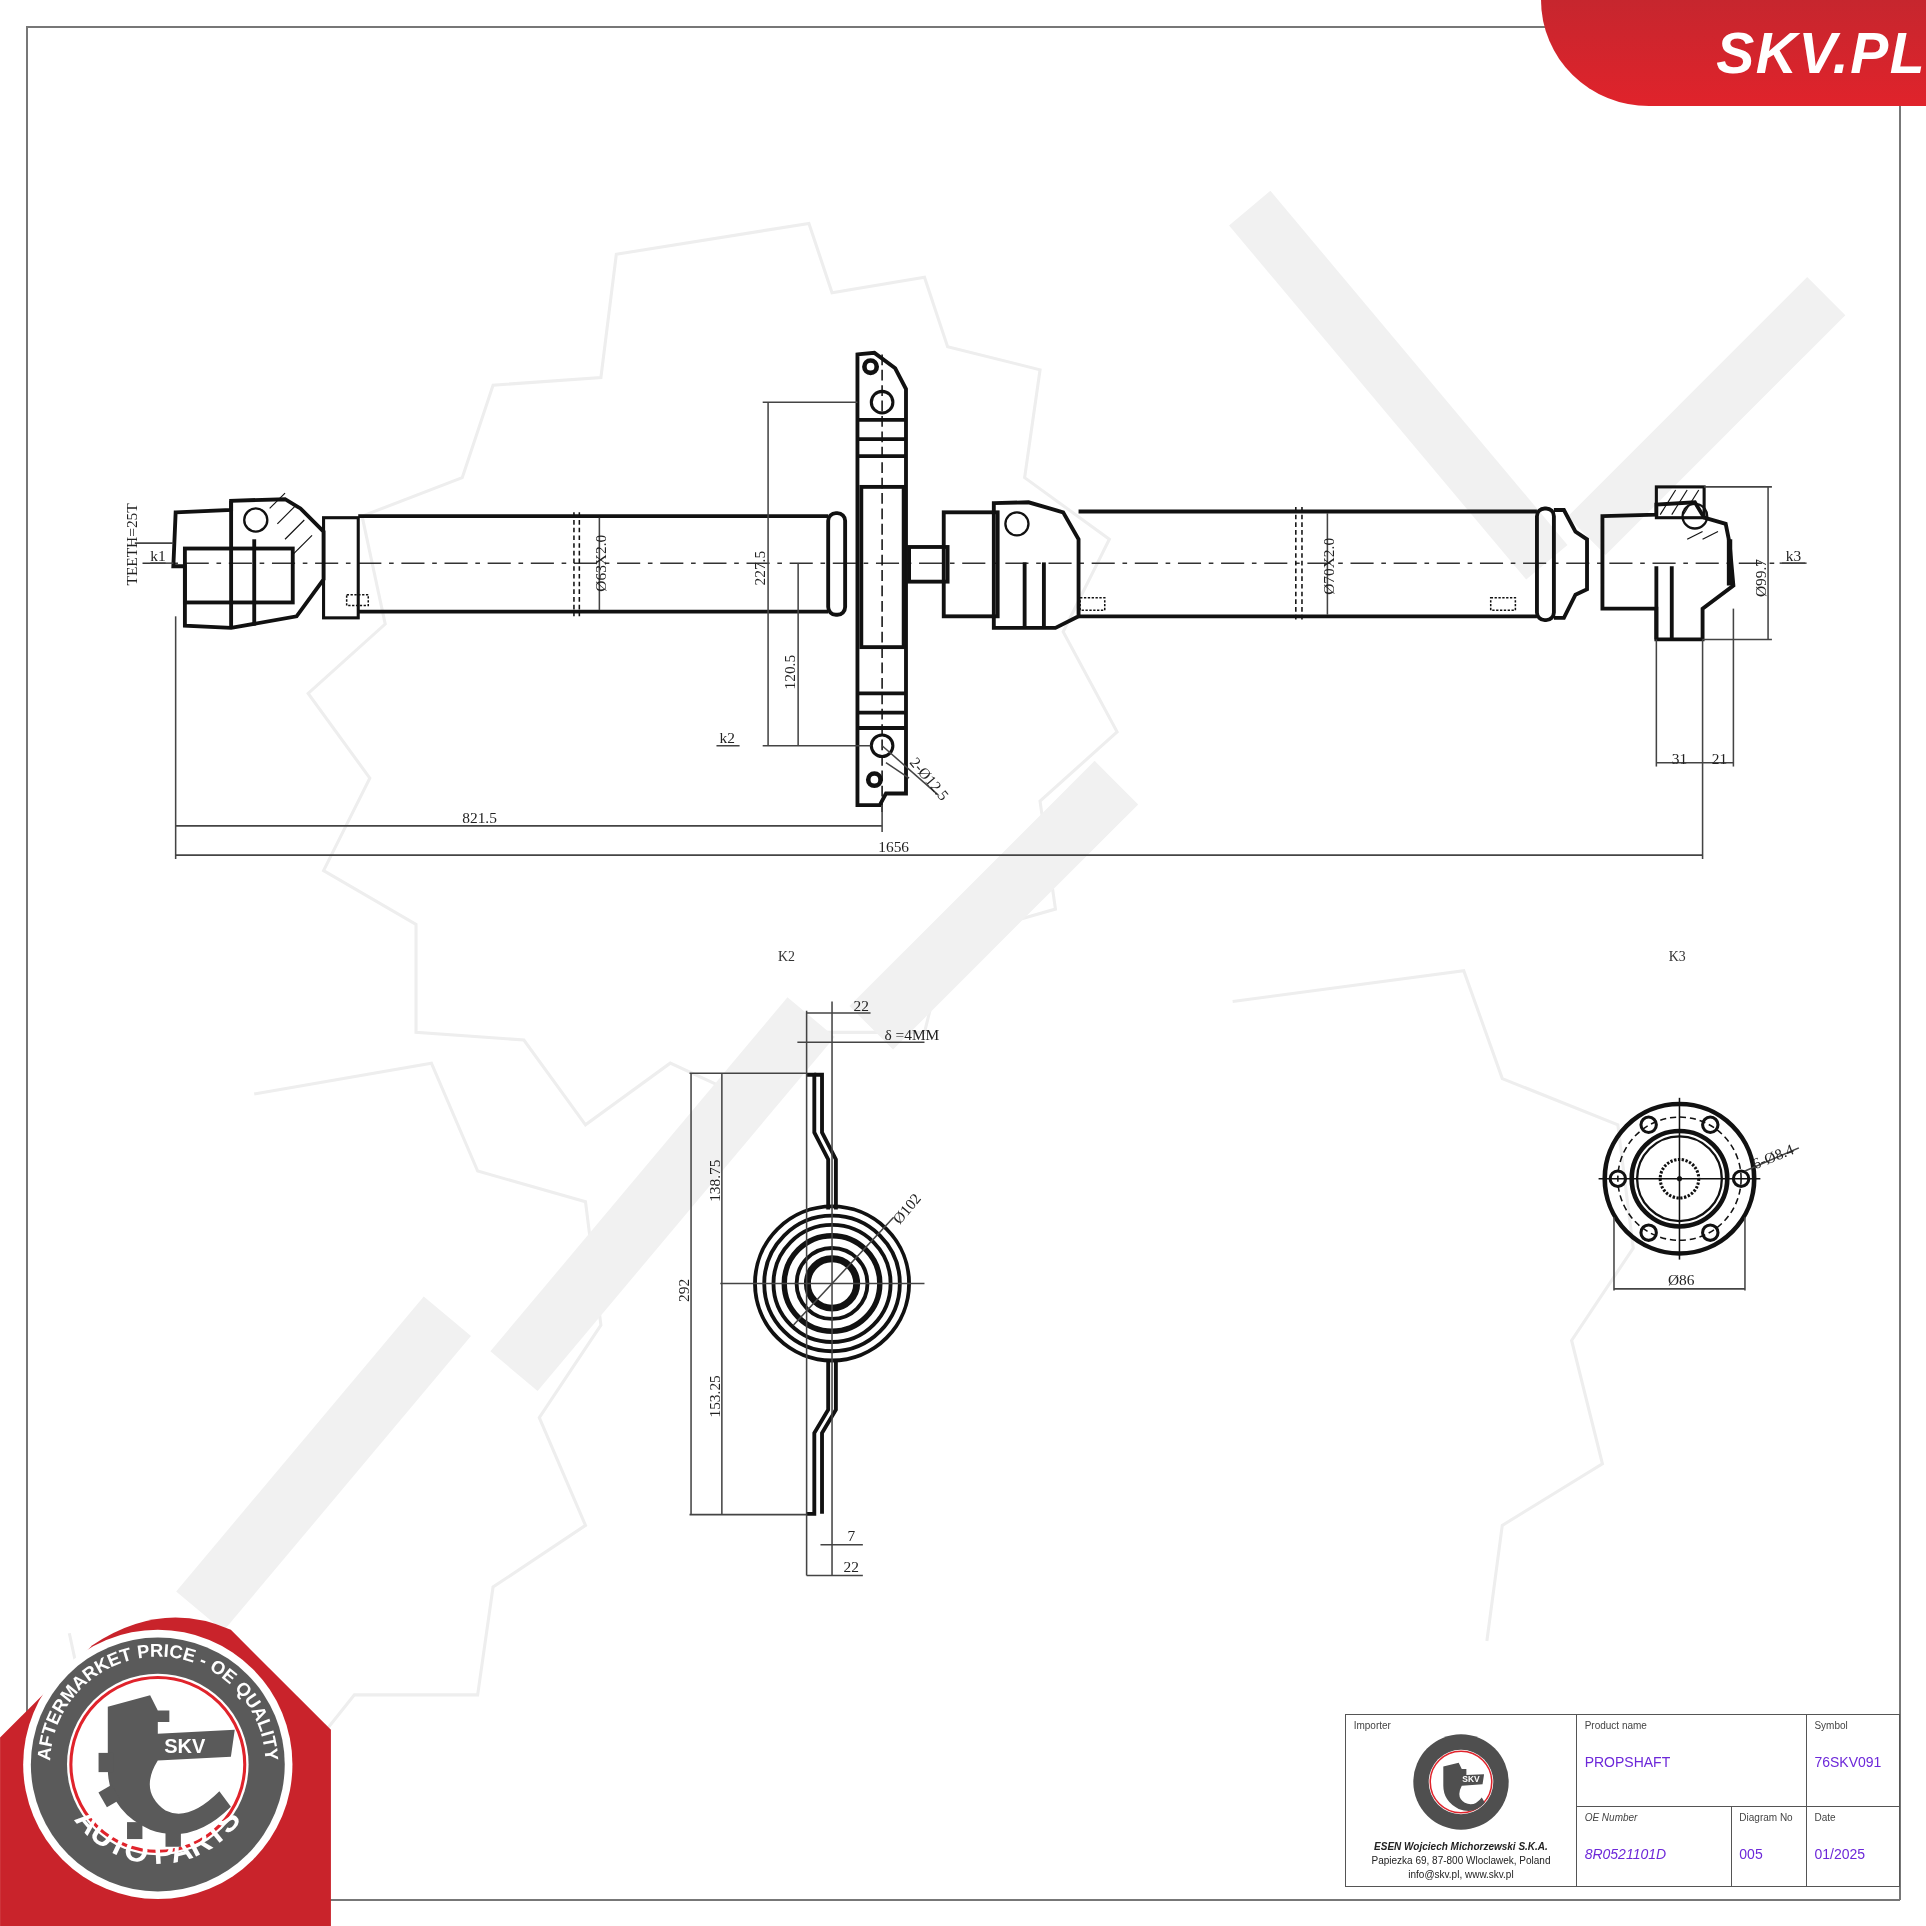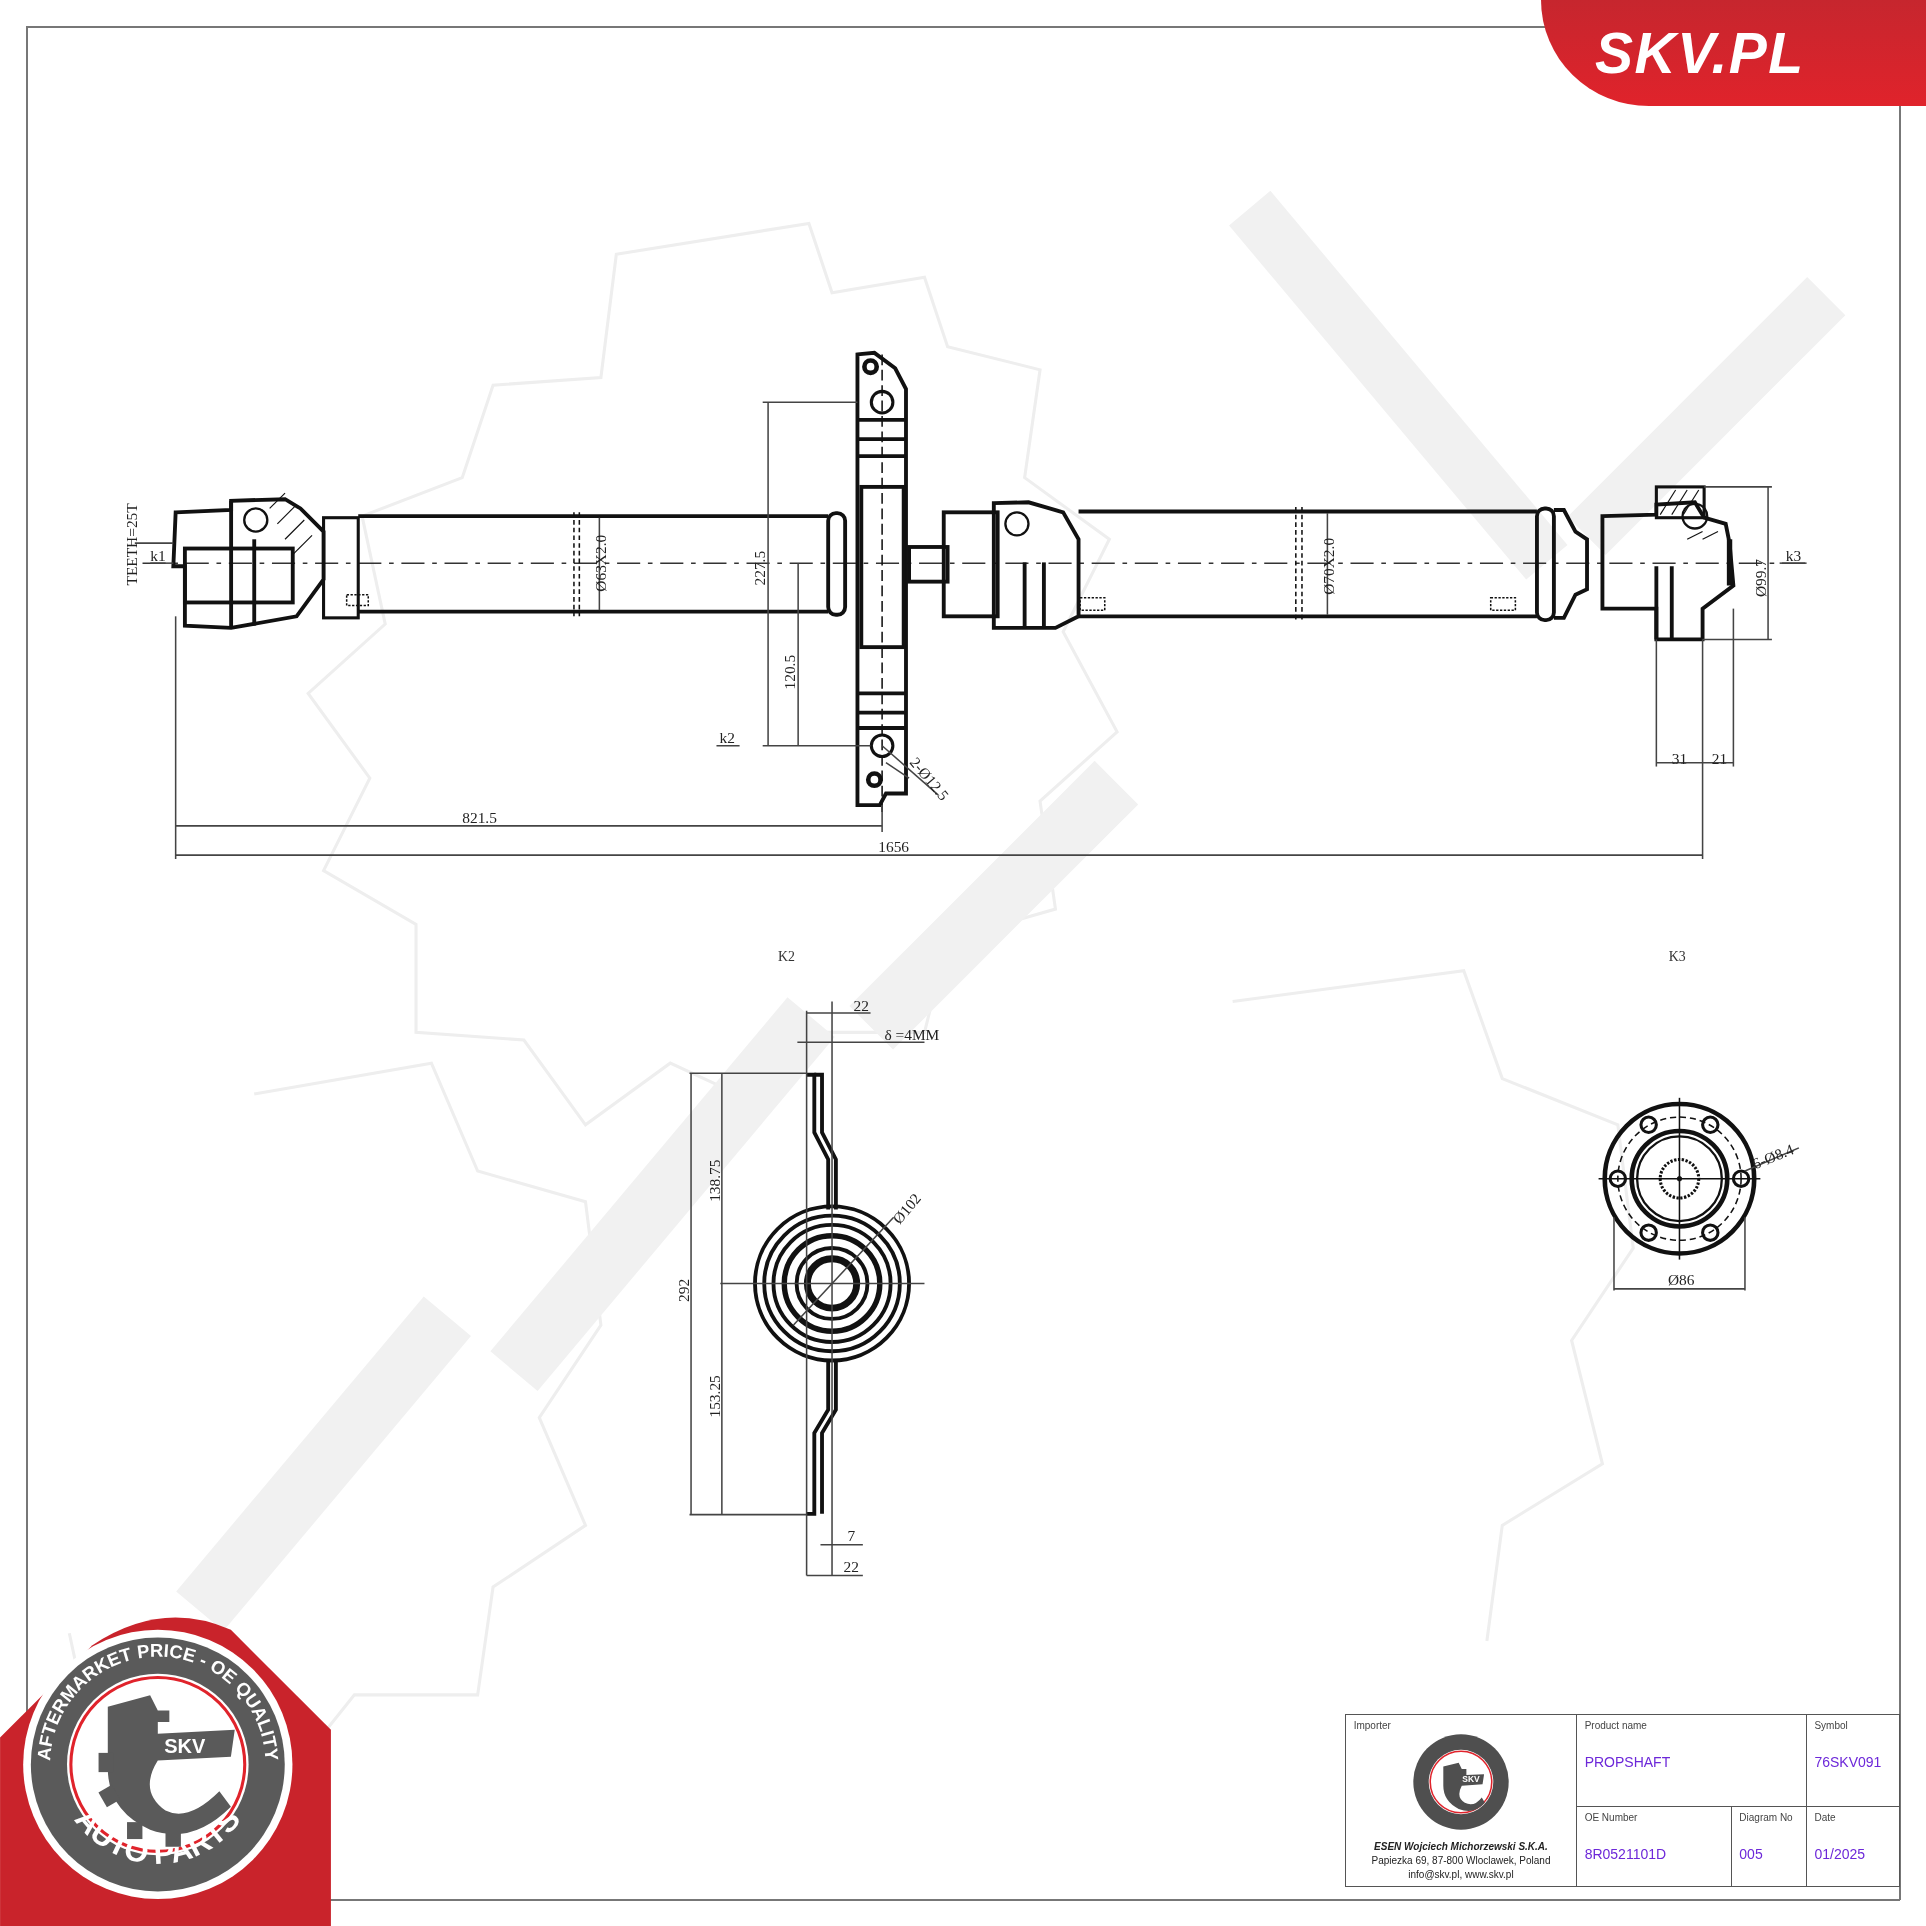--- a/index.html
+++ b/index.html
@@ -1,20 +1,20 @@
 <!DOCTYPE html>
 <html style="font-size:12.3px"><head>
 <meta charset="utf-8">
 <style>
   html,body{margin:0;padding:0;background:#fff;}
   body{width:1926px;height:1926px;position:relative;overflow:hidden;font-family:"Liberation Sans",sans-serif;}
   .frame{position:absolute;left:26px;top:26px;width:1874px;height:1874px;border:2.3px solid #777;box-sizing:border-box;border-right:none;border-bottom:none;}
   .frame-r{position:absolute;left:1899px;top:26px;width:2.3px;height:1874px;background:#777;}
   .frame-b{position:absolute;left:26px;top:1899px;width:1874px;height:2.3px;background:#777;}
-  .brand-tab{position:absolute;left:1541px;top:0;width:385px;height:106px;background:linear-gradient(#c6262e,#e0232b);border-bottom-left-radius:108px 106px;display:flex;align-items:center;justify-content:flex-start;}
+  .brand-tab{position:absolute;left:1541px;top:0;width:385px;height:106px;background:linear-gradient(#c6262e,#e0232b);border-bottom-left-radius:108px 106px;display:flex;align-items:center;justify-content:flex-end;}
   .brand-tab span{color:#fff;font-weight:bold;font-style:italic;font-size:57px;letter-spacing:1.5px;margin-left:54px;font-family:"Liberation Sans",sans-serif;}
   svg.drawing{position:absolute;left:0;top:0;}
   .dimtxt{font-family:"Liberation Serif",serif;font-size:20px;fill:#222;}
   .viewlbl{font-family:"Liberation Serif",serif;font-size:18px;fill:#333;}
   .badge{position:absolute;left:0;top:1599px;width:331px;height:327px;}
   table.tb{position:absolute;left:1345px;top:1714px;border-collapse:collapse;width:555px;height:166px;font-family:"Liberation Sans",sans-serif;}
   table.tb td{border:1.5px solid #555;vertical-align:top;padding:4.6px 7.7px;position:relative;}
   .tb .lbl{font-size:10px;color:#444;display:block;}
   .tb .val{font-size:14px;color:#6d28d9;display:block;margin-top:23px;}
   .tb .importer{text-align:center;}
@@ -277,21 +277,21 @@
     <td colspan="2">
       <span class="lbl">Product name</span>
       <span class="val">PROPSHAFT</span>
     </td>
     <td style="width:77px;">
       <span class="lbl">Symbol</span>
       <span class="val">76SKV091</span>
     </td>
   </tr>
   <tr>
-    <td style="width:139px;">
+    <td style="width:139px;font-style:italic;">
       <span class="lbl">OE Number</span>
       <span class="val">8R0521101D</span>
     </td>
     <td style="width:59px;">
       <span class="lbl">Diagram No</span>
       <span class="val">005</span>
     </td>
     <td>
       <span class="lbl">Date</span>
       <span class="val">01/2025</span>

